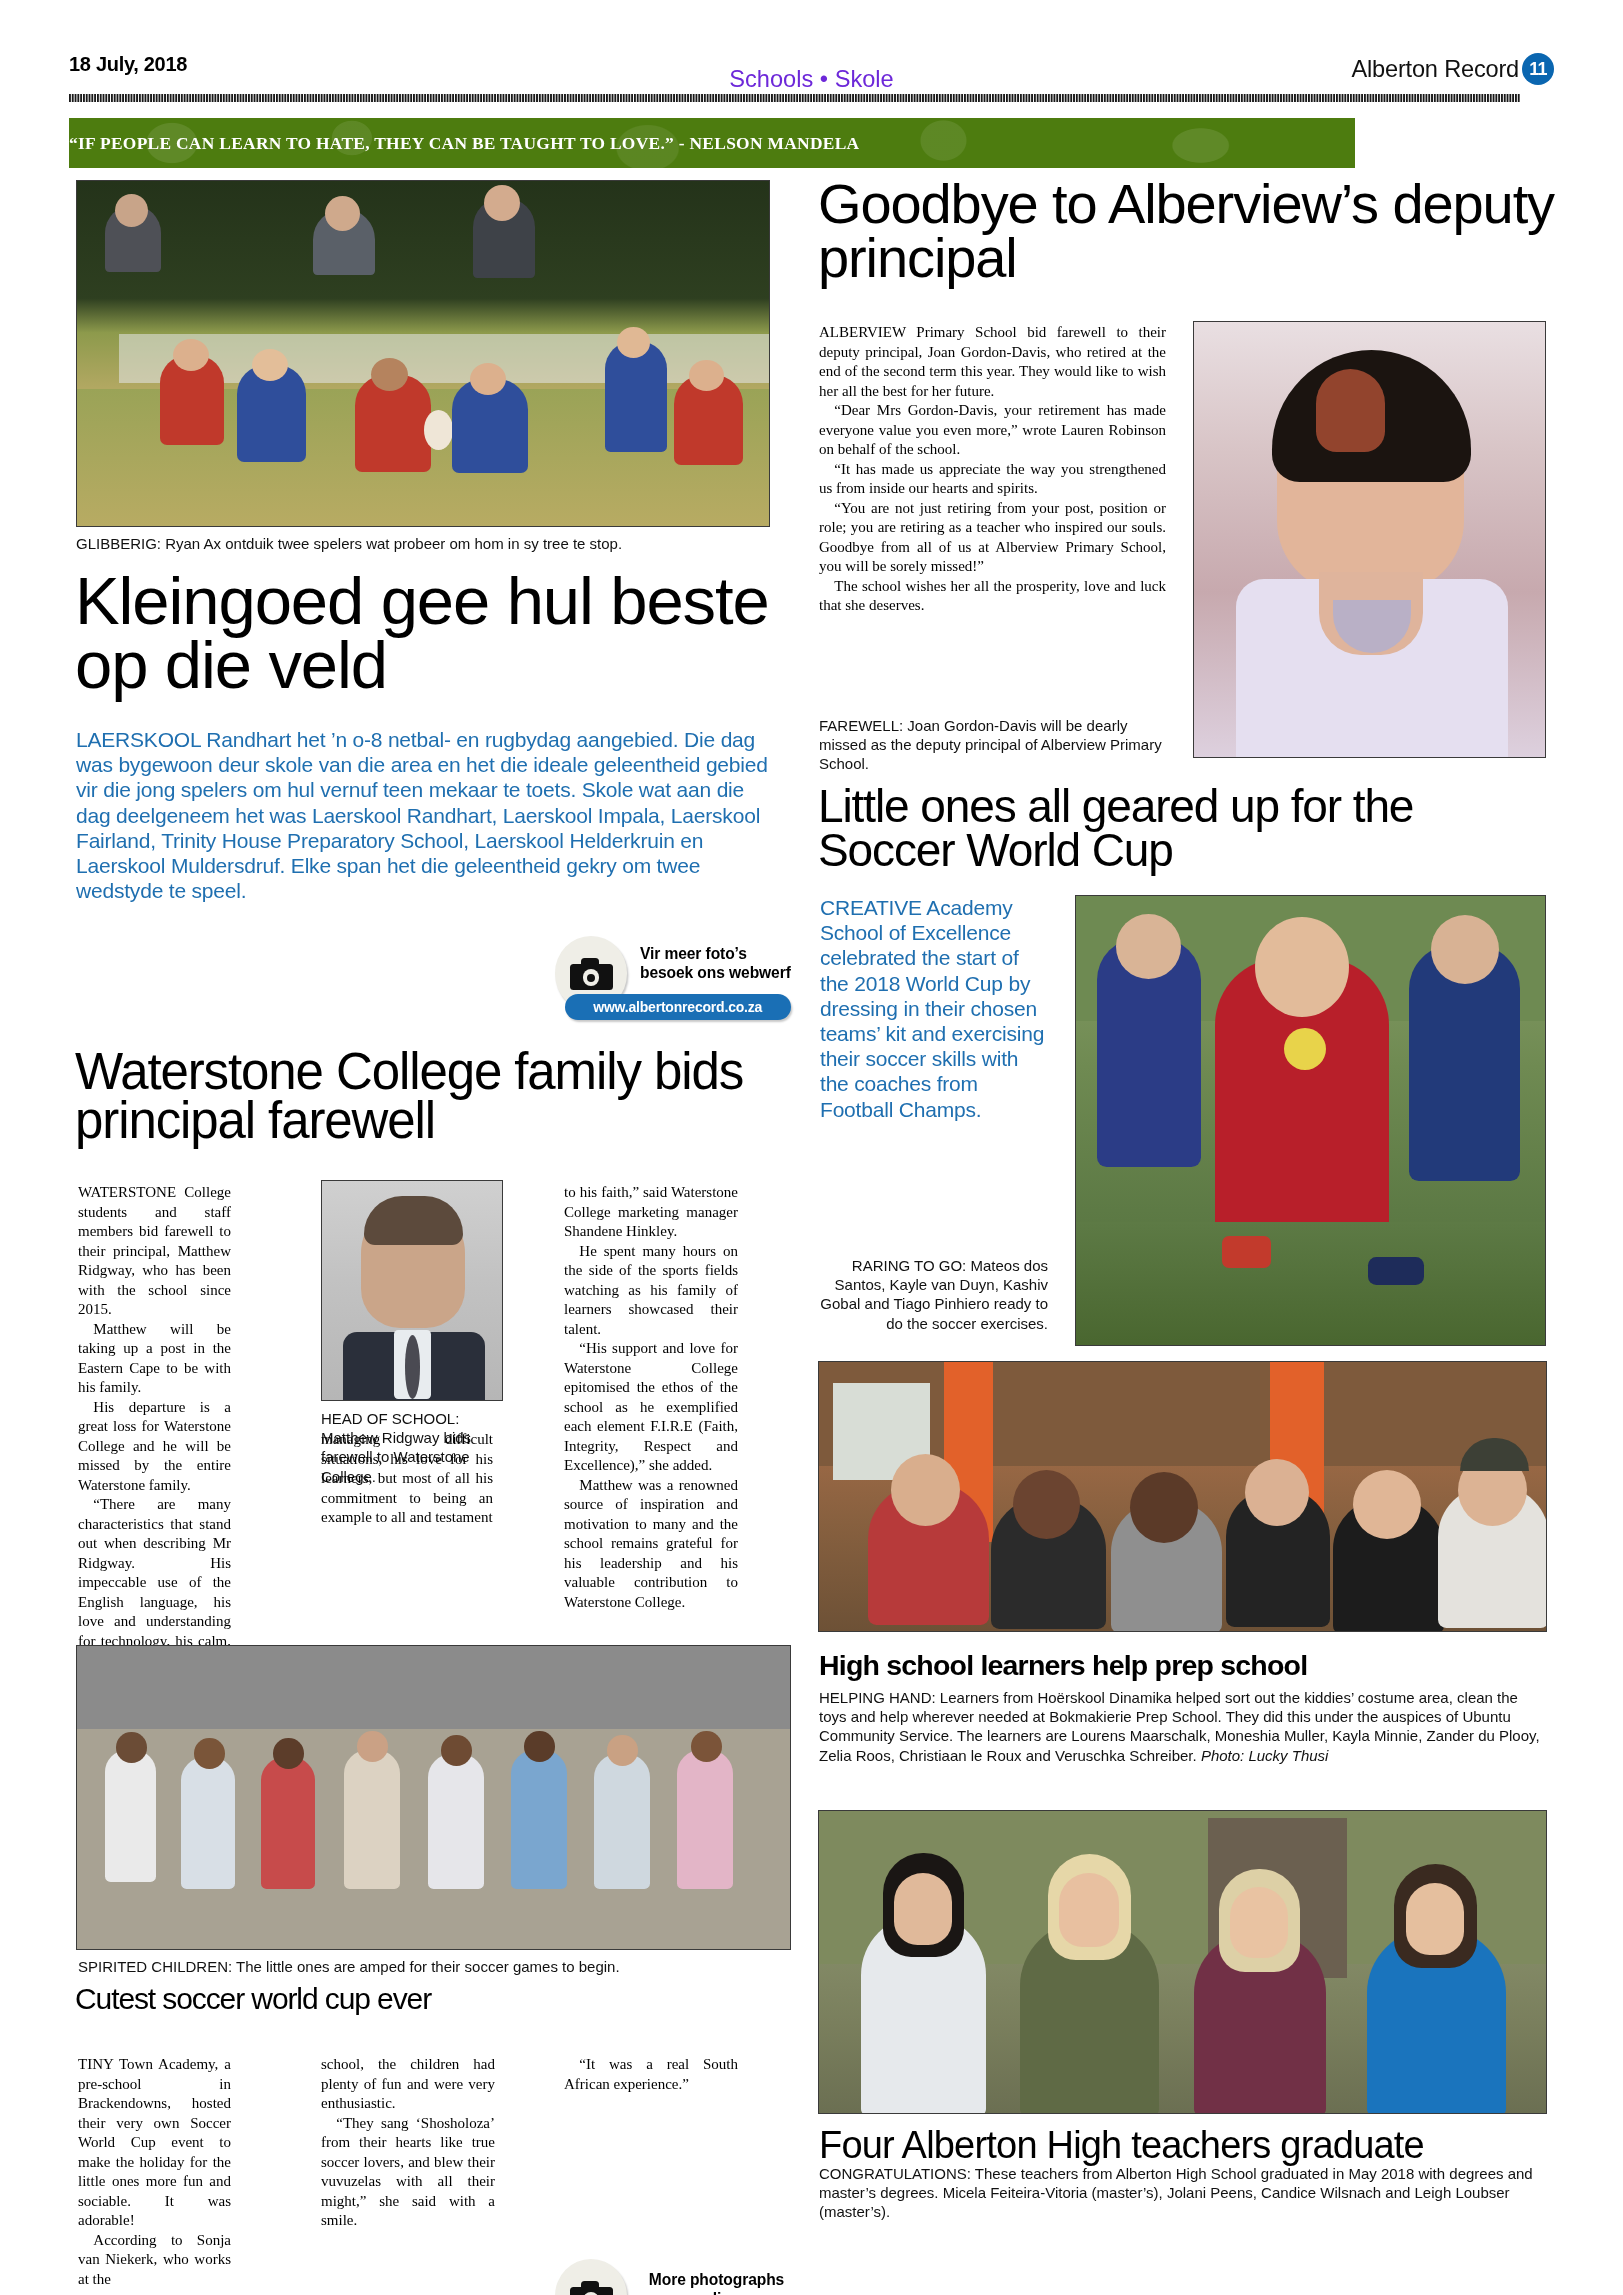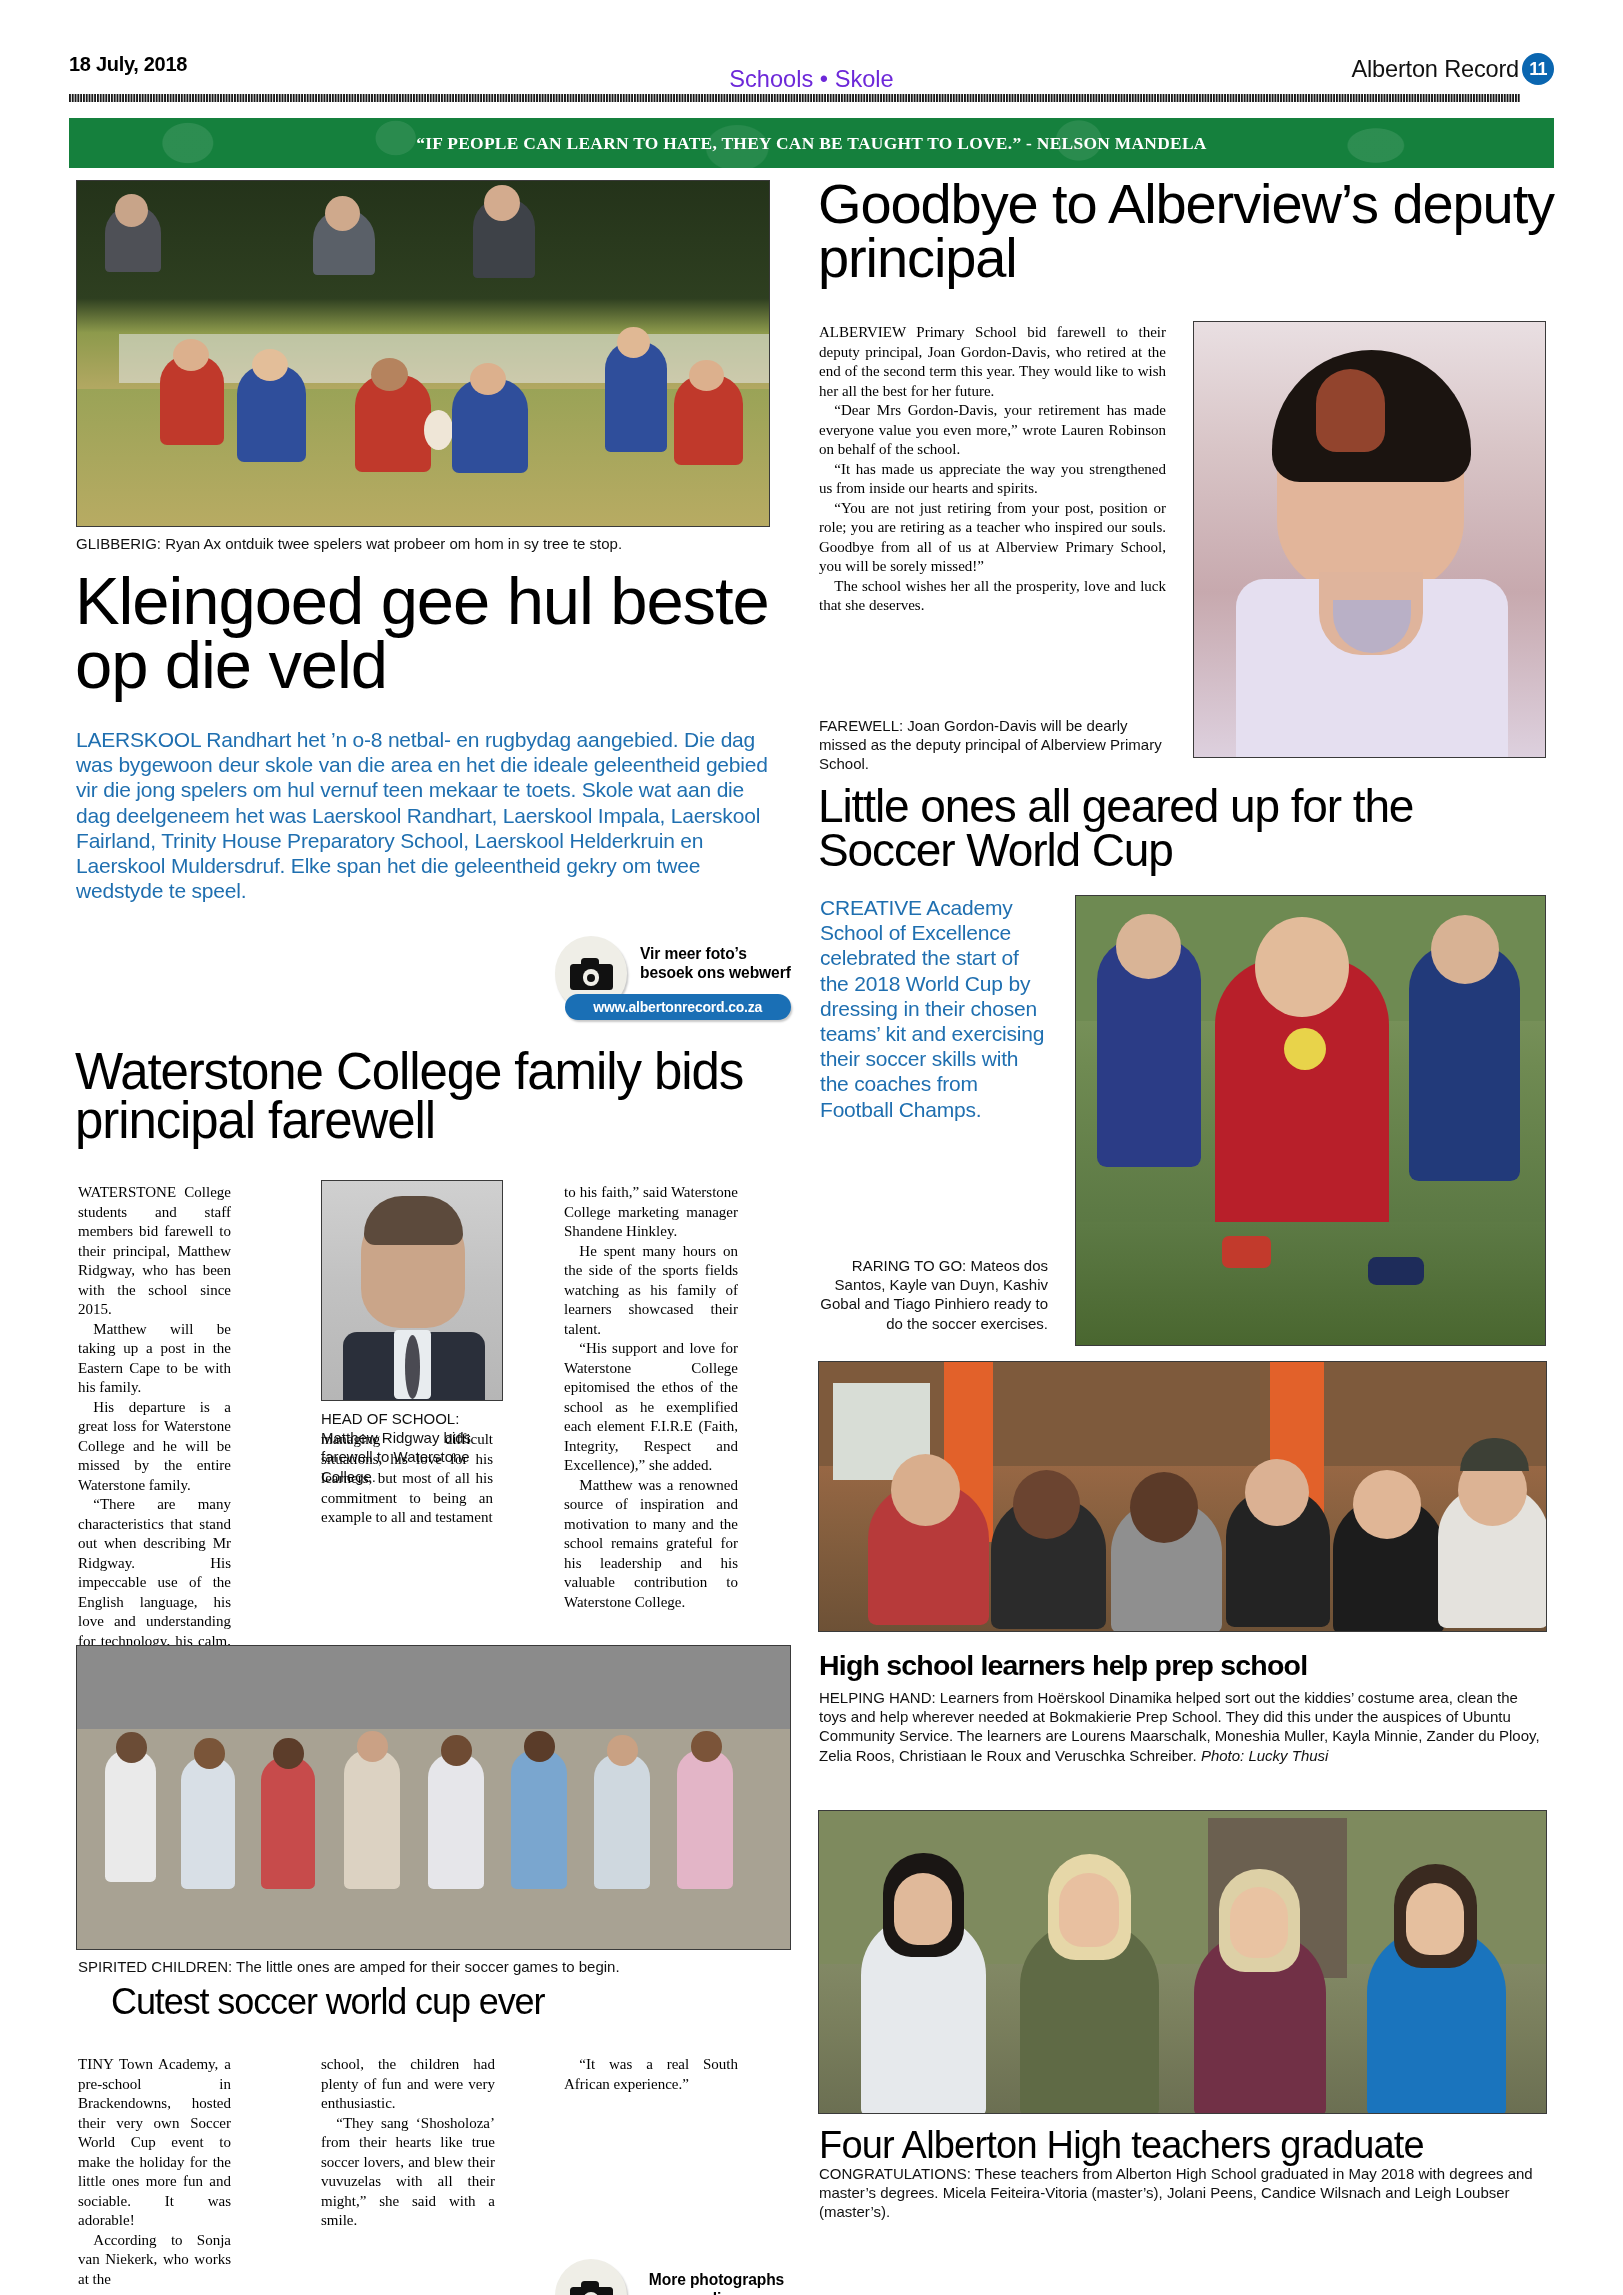--- a/index.html
+++ b/index.html
@@ -38,23 +38,23 @@
     letter-spacing: -0.7px;
   }
   .rule-dots {
     position: absolute; left: 69px; top: 94px; width: 1451px; height: 8.3px;
     background-image: repeating-linear-gradient(to right, #1a1a1a 0px, #1a1a1a 1.4px, #ffffff 1.4px, #ffffff 2.8px);
     background-size: 2.8px 100%;
   }
 
   
   .quote-banner {
-    position: absolute; left: 69px; top: 118px; width: 1485px; height: 50px;
-    background: #15803d;
-    display: flex; align-items: center; justify-content: center;
+    position: absolute; left: 69px; top: 118px; width: 1286px; height: 50px;
+    background: #4d7c0f;
+    display: flex; align-items: center; 
     overflow: hidden;
   }
   .quote-banner::before {
     content: ""; position: absolute; inset: 0;
     background:
       radial-gradient(ellipse 62px 49px at 8% 50%, rgba(255,255,255,0.10) 40%, transparent 42%),
       radial-gradient(ellipse 49px 42px at 22% 40%, rgba(255,255,255,0.09) 40%, transparent 42%),
       radial-gradient(ellipse 76px 56px at 45% 60%, rgba(255,255,255,0.08) 40%, transparent 42%),
       radial-gradient(ellipse 56px 49px at 68% 45%, rgba(255,255,255,0.09) 40%, transparent 42%),
       radial-gradient(ellipse 69px 42px at 88% 55%, rgba(255,255,255,0.10) 40%, transparent 42%);
@@ -112,22 +112,21 @@
   .ws-col2 { position: absolute; left: 321px; top: 1430px; width: 172px; }
   .ws-col2cap { position: absolute; left: 321px; top: 1409px; width: 174px; }
   .ph-ridgway { left: 321px; top: 1180px; width: 182px; height: 221px; }
   .ws-col3 { position: absolute; left: 564px; top: 1183px; width: 174px; }
 
   .ph-spirited { left: 76px; top: 1645px; width: 715px; height: 305px; }
   .cap-spirited { position: absolute; left: 78px; top: 1957px; width: 715px; }
 
   .hl-cutest {
     position: absolute; left: 75px; top: 1985px; width: 722px;
-    font-size: 36px;
-    margin-left: 36px;
+    font-size: 30px;
   }
   .cu-col1 { position: absolute; left: 78px; top: 2055px; width: 153px; }
   .cu-col2 { position: absolute; left: 321px; top: 2055px; width: 174px; }
   .cu-col3 { position: absolute; left: 564px; top: 2055px; width: 174px; }
   .web-widget-2 { position: absolute; left: 555px; top: 2176px; width: 236px; }
 
   
   .hl-goodbye {
     position: absolute; left: 818px; top: 177px; width: 736px;
     font-size: 56px;

